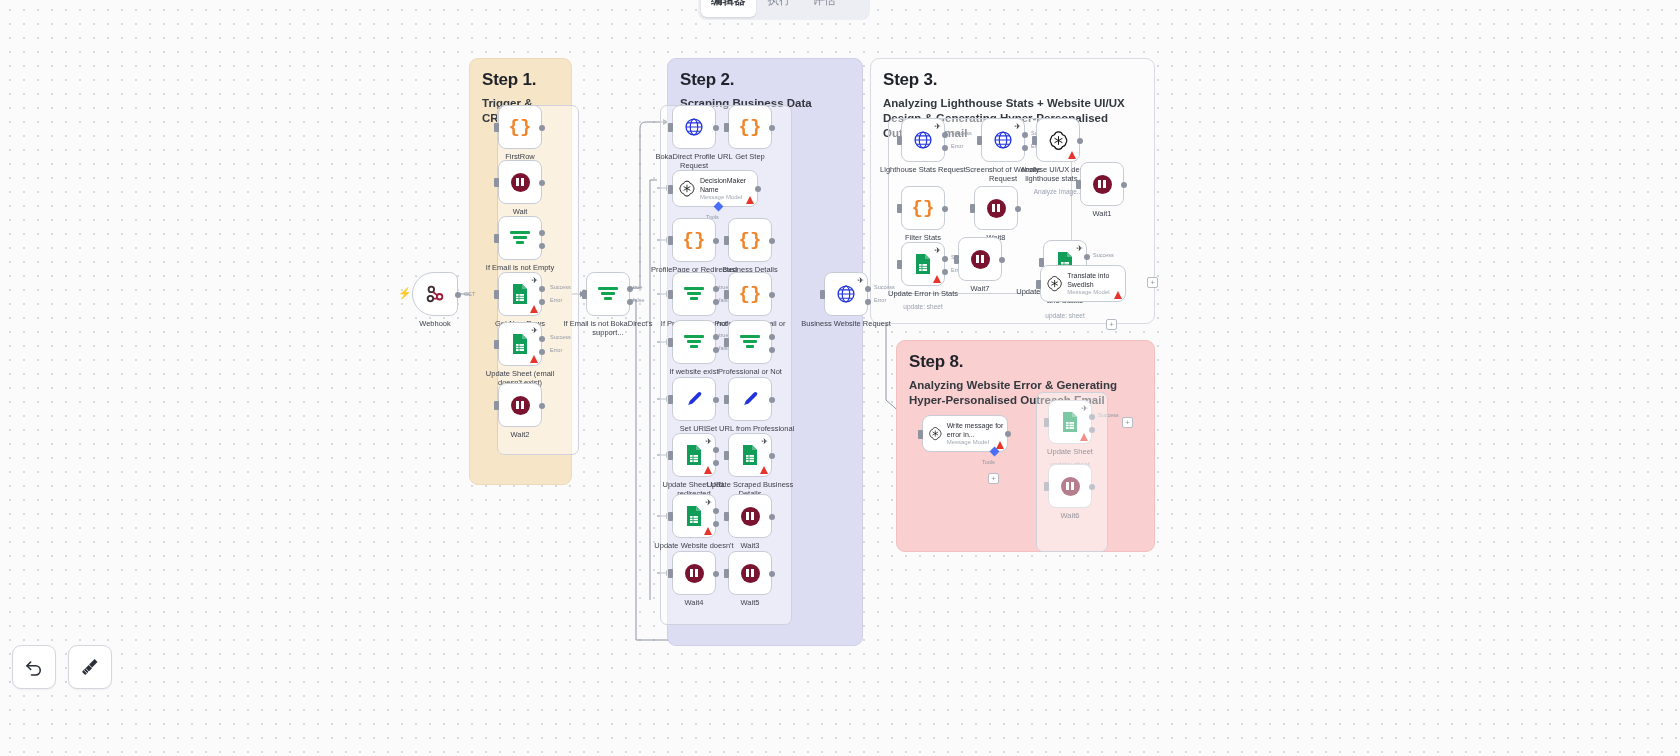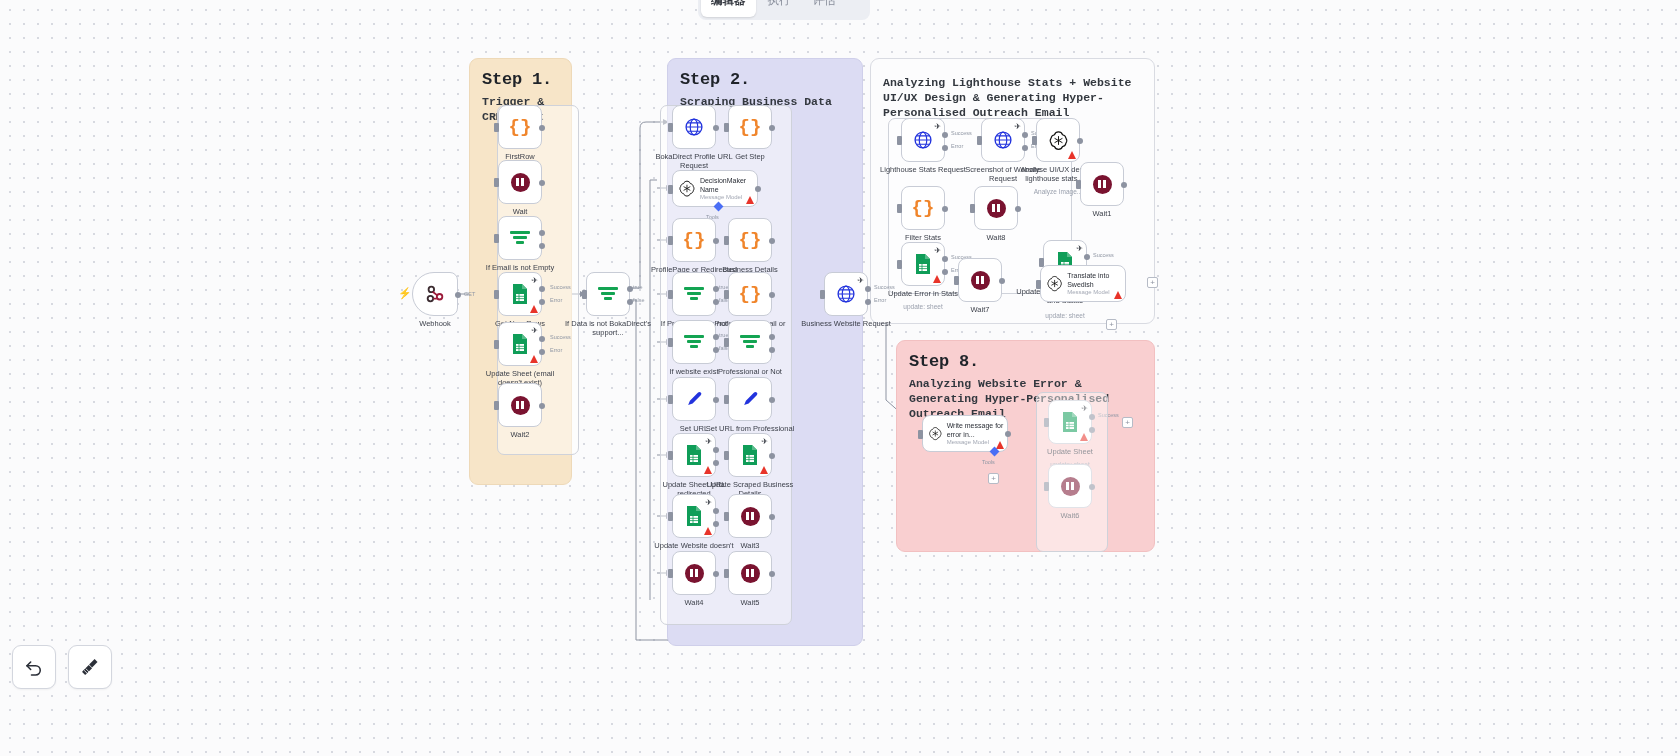--- a/index.html
+++ b/index.html
@@ -21,21 +21,21 @@
     padding:3px; gap:2px; z-index:60;
   }
   .tab{
     flex:0 0 auto; height:34px; display:flex; align-items:center; justify-content:center;
     font-size:11.5px; color:#8a8f9c; padding:0 10px; border-radius:6px;
   }
   .tab.active{ background:#fff; color:#33373f; font-weight:600;
     box-shadow:0 1px 2px rgba(0,0,0,.12); }
 
   
-  .group{ position:absolute; border-radius:9px;font-family:Liberation Mono, monospace; }
+  .group{ position:absolute; border-radius:9px; }
   .group .gtitle{ font-size:17px; font-weight:700; color:#1f2329; letter-spacing:-.2px;}
   .group .gsub{ font-size:11.5px; font-weight:600; color:#33383f; margin-top:6px; line-height:1.3;}
   .group .ghead{ padding:11px 12px 0 12px; }
 
   #g1{ left:469px; top:58px; width:103px; height:427px;
        background:#f7e5c8; border:1px solid #eed9b8; }
   #g2{ left:667px; top:58px; width:196px; height:588px;
        background:#dcdcf3; border:1px solid #cfcfea; }
   #g3{ left:870px; top:58px; width:285px; height:266px;
        background:#fcfcfd; border:1px solid #d9dbe2; }
@@ -220,20 +220,21 @@
   <div class="group" id="g2">
     <div class="ghead">
       <div class="gtitle">Step 2.</div>
       <div class="gsub">Scraping Business Data</div>
     </div>
   </div>
   <div class="subframe" style="left:660px; top:105px; width:132px; height:520px;"></div>
 
   <div class="group" id="g3">
     <div class="ghead">
+      <div class="gtitle">Step 3.</div>
       <div class="gsub">Analyzing Lighthouse Stats + Website UI/UX Design &amp; Generating Hyper-Personalised Outreach Email</div>
     </div>
   </div>
   <div class="subframe" style="left:888px; top:118px; width:184px; height:176px;"></div>
 
   <div class="group" id="g4">
     <div class="ghead">
       <div class="gtitle">Step 8.</div>
       <div class="gsub">Analyzing Website Error &amp; Generating Hyper-Personalised Outreach Email</div>
     </div>
@@ -346,21 +347,21 @@
         <b style="top:2px;width:20px"></b>
           <b style="top:7px;width:14px;left:3px"></b>
           <b style="top:12px;width:8px;left:6px"></b>
       </span>
       <div class="dot" style="right:-4px; top:13px;"></div>
       <div class="dot" style="right:-4px; top:26px;"></div>
       <div class="inarrow" style="left:-5px; top:17px;"></div>
     </div>
     <div class="plabel" style="left:47px; top:12px;">true</div>
     <div class="plabel" style="left:47px; top:25px;">false</div>
-    <div class="nlabel">If Data is not BokaDirect's support...</div>
+    <div class="nlabel">If Email is not BokaDirect's support...</div>
   </div>
 
   <div class="node" style="left:672px; top:105px;">
     <div class="nbox">
       <svg class="g-globe" viewBox="0 0 24 24">
         <circle cx="12" cy="12" r="9.5" fill="none" stroke="#2233dd" stroke-width="1.6"></circle>
         <ellipse cx="12" cy="12" rx="4.5" ry="9.5" fill="none" stroke="#2233dd" stroke-width="1.4"></ellipse>
         <path d="M2.5 12 h19 M4 7 h16 M4 17 h16" stroke="#2233dd" stroke-width="1.3"></path>
       </svg>
       <div class="dot" style="right:-4px; top:19px;"></div>
@@ -691,21 +692,21 @@
       <div class="dot" style="right:-4px; top:13px;"></div>
       <div class="dot" style="right:-4px; top:26px;"></div>
       <div class="inarrow" style="left:-5px; top:17px;"></div>
     </div>
     <div class="plabel" style="left:50px; top:12px;">Success</div>
     <div class="plabel" style="left:50px; top:25px;">Error</div>
     <div class="nlabel">Update Error in Stats</div>
     <div class="nsub" style="top:61px;">update: sheet</div>
   </div>
 
-  <div class="node" style="left:958px; top:258px;">
+  <div class="node" style="left:958px; top:237px;">
     <div class="nbox">
       <span class="g-pause">
           <i></i>
           <i></i>
         </span>
       <div class="dot" style="right:-4px; top:19px;"></div>
       <div class="inarrow" style="left:-5px; top:17px;"></div>
     </div>
     <div class="nlabel">Wait7</div>
   </div>

